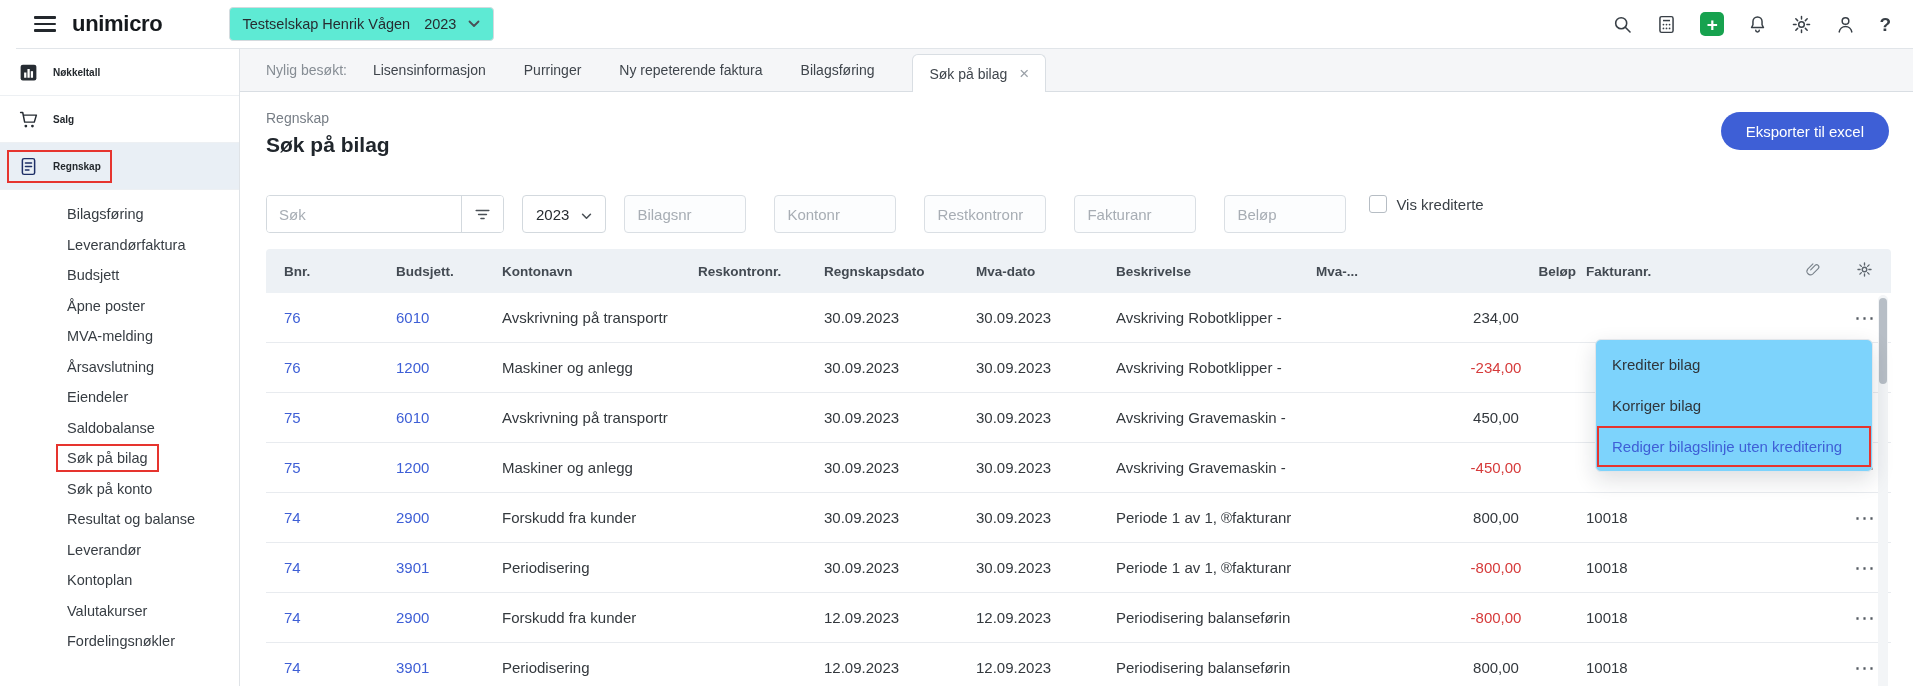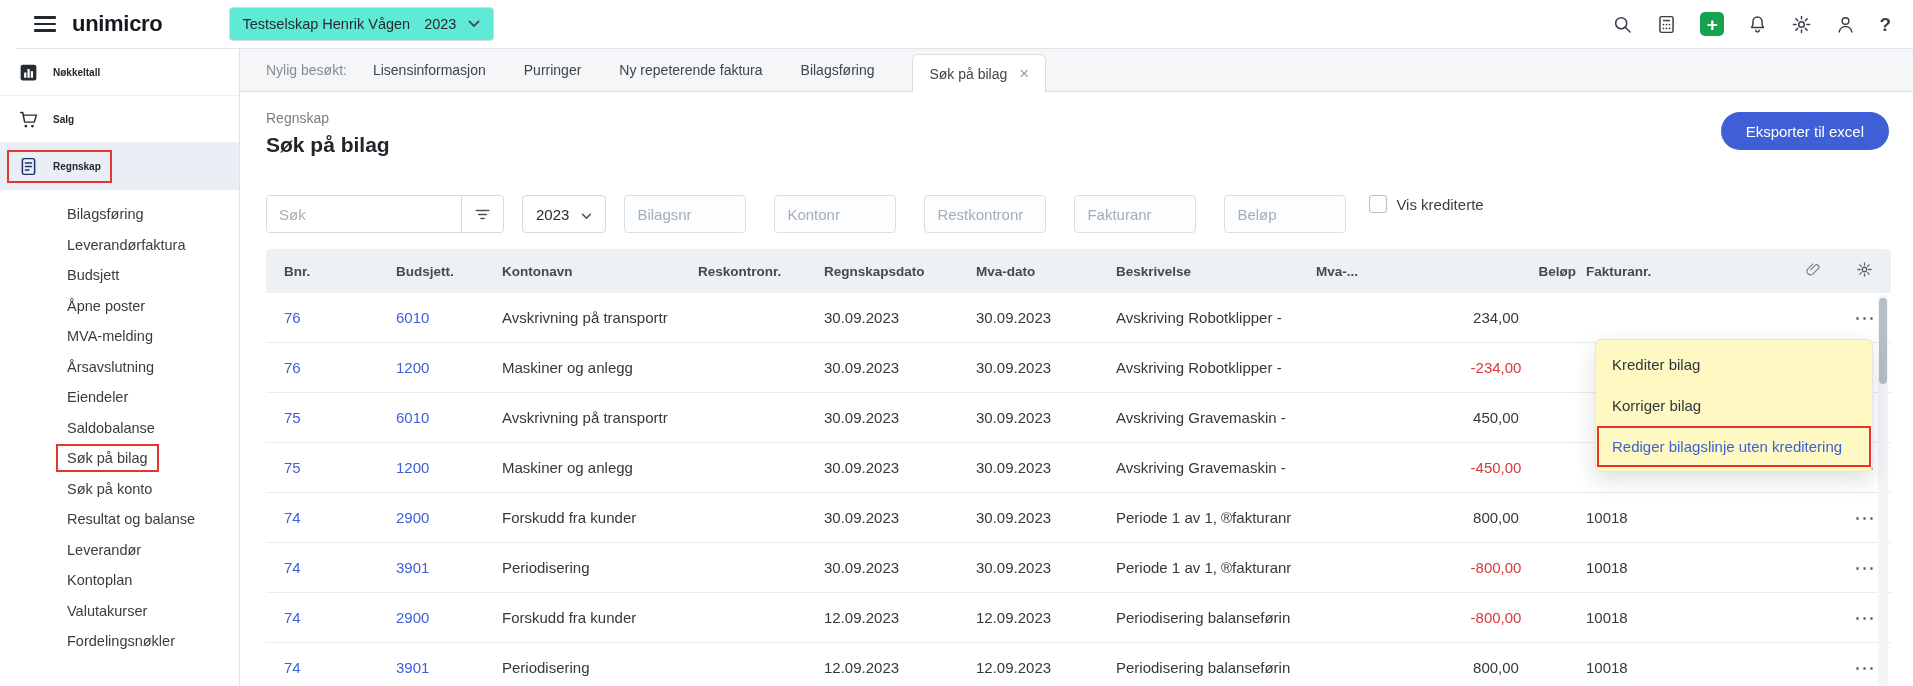--- a/index.html
+++ b/index.html
@@ -100,21 +100,21 @@
   .neg{color:var(--neg);}
   .td-actions{text-align:right;padding-right:16px;}
   .kebab{font-size:21px;color:#555b62;cursor:pointer;line-height:1;}
 
   
   .vscroll{position:absolute;top:46px;right:3px;width:10px;height:395px;background:#f3f5f7;
            border-radius:5px;z-index:5;cursor:pointer;}
   .vthumb{position:absolute;top:3px;left:1px;width:8px;height:86px;background:#b7bec6;border-radius:4px;}
 
   
-  .ctx-menu{position:absolute;top:90px;left:1329px;width:278px;background:#fef9c3;
+  .ctx-menu{position:absolute;top:90px;left:1329px;width:278px;background:#7dd3fc;
             border:1px solid #e2e6ea;border-radius:6px;box-shadow:0 8px 22px rgba(20,30,40,.14);
             padding:4px 0;z-index:25;}
   .ctx-item{height:41px;display:flex;align-items:center;padding:0 16px;font-size:15px;
             color:#2f353b;cursor:pointer;position:relative;white-space:nowrap;}
   .ctx-item.highlight{color:var(--accent);}
   .ctx-item.highlight::after{content:"";position:absolute;inset:0 1px;border:2px solid var(--ann);pointer-events:none;}
 </style>
 </head>
 <body>
 

